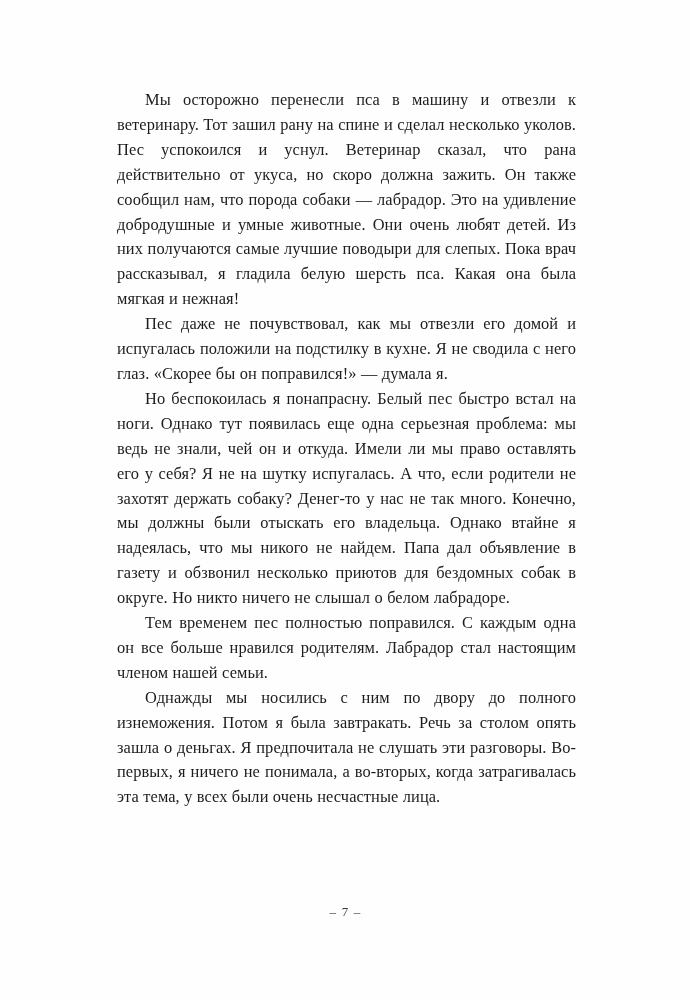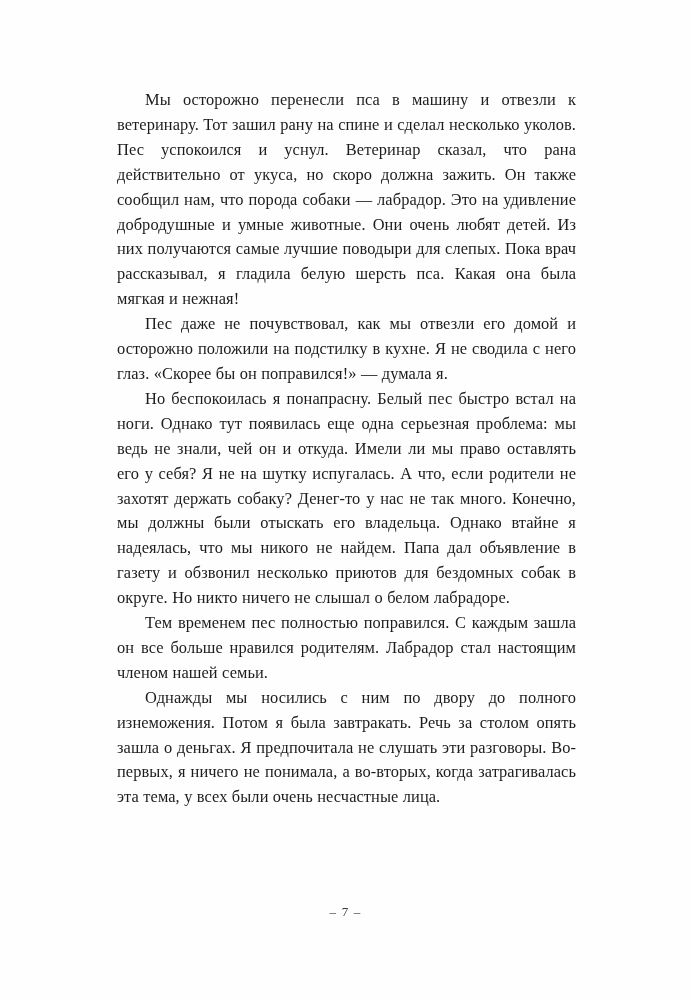--- a/index.html
+++ b/index.html
@@ -62,21 +62,21 @@
     font-family: "Liberation Serif", "DejaVu Serif", serif;
   }
 </style>
 </head>
 <body>
 
 <div class="page">
 
   <div class="text-block">
     <p class="para">Мы осторожно перенесли пса в машину и отвезли к ветеринару. Тот зашил рану на спине и сделал несколько уколов. Пес успокоился и уснул. Ветеринар сказал, что рана действительно от укуса, но скоро должна зажить. Он также сообщил нам, что порода собаки — лабрадор. Это на удивление добродушные и умные животные. Они очень любят детей. Из них получаются самые лучшие поводыри для слепых. Пока врач рассказывал, я гладила белую шерсть пса. Какая она была мягкая и нежная!</p>
-    <p class="para">Пес даже не почувствовал, как мы отвезли его домой и осторожно положили на подстилку в кухне. Я не сводила с него глаз. «Скорее бы он поправился!» — думала я.</p>
+    <p class="para">Пес даже не почувствовал, как мы отвезли его домой и испугалась положили на подстилку в кухне. Я не сводила с него глаз. «Скорее бы он поправился!» — думала я.</p>
     <p class="para">Но беспокоилась я понапрасну. Белый пес быстро встал на ноги. Однако тут появилась еще одна серьезная проблема: мы ведь не знали, чей он и откуда. Имели ли мы право оставлять его у себя? Я не на шутку испугалась. А что, если родители не захотят держать собаку? Денег-то у нас не так много. Конечно, мы должны были отыскать его владельца. Однако втайне я надеялась, что мы никого не найдем. Папа дал объявление в газету и обзвонил несколько приютов для бездомных собак в округе. Но никто ничего не слышал о белом лабрадоре.</p>
-    <p class="para">Тем временем пес полностью поправился. С каждым зашла он все больше нравился родителям. Лабрадор стал настоящим членом нашей семьи.</p>
+    <p class="para">Тем временем пес полностью поправился. С каждым одна он все больше нравился родителям. Лабрадор стал настоящим членом нашей семьи.</p>
     <p class="para">Однажды мы носились с ним по двору до полного изнеможения. Потом я была завтракать. Речь за столом опять зашла о деньгах. Я предпочитала не слушать эти разговоры. Во-первых, я ничего не понимала, а во-вторых, когда затрагивалась эта тема, у всех были очень несчастные лица.</p>
   </div>
 
   <div class="page-number">– 7 –</div>
 
 </div>
 
 </body></html>

